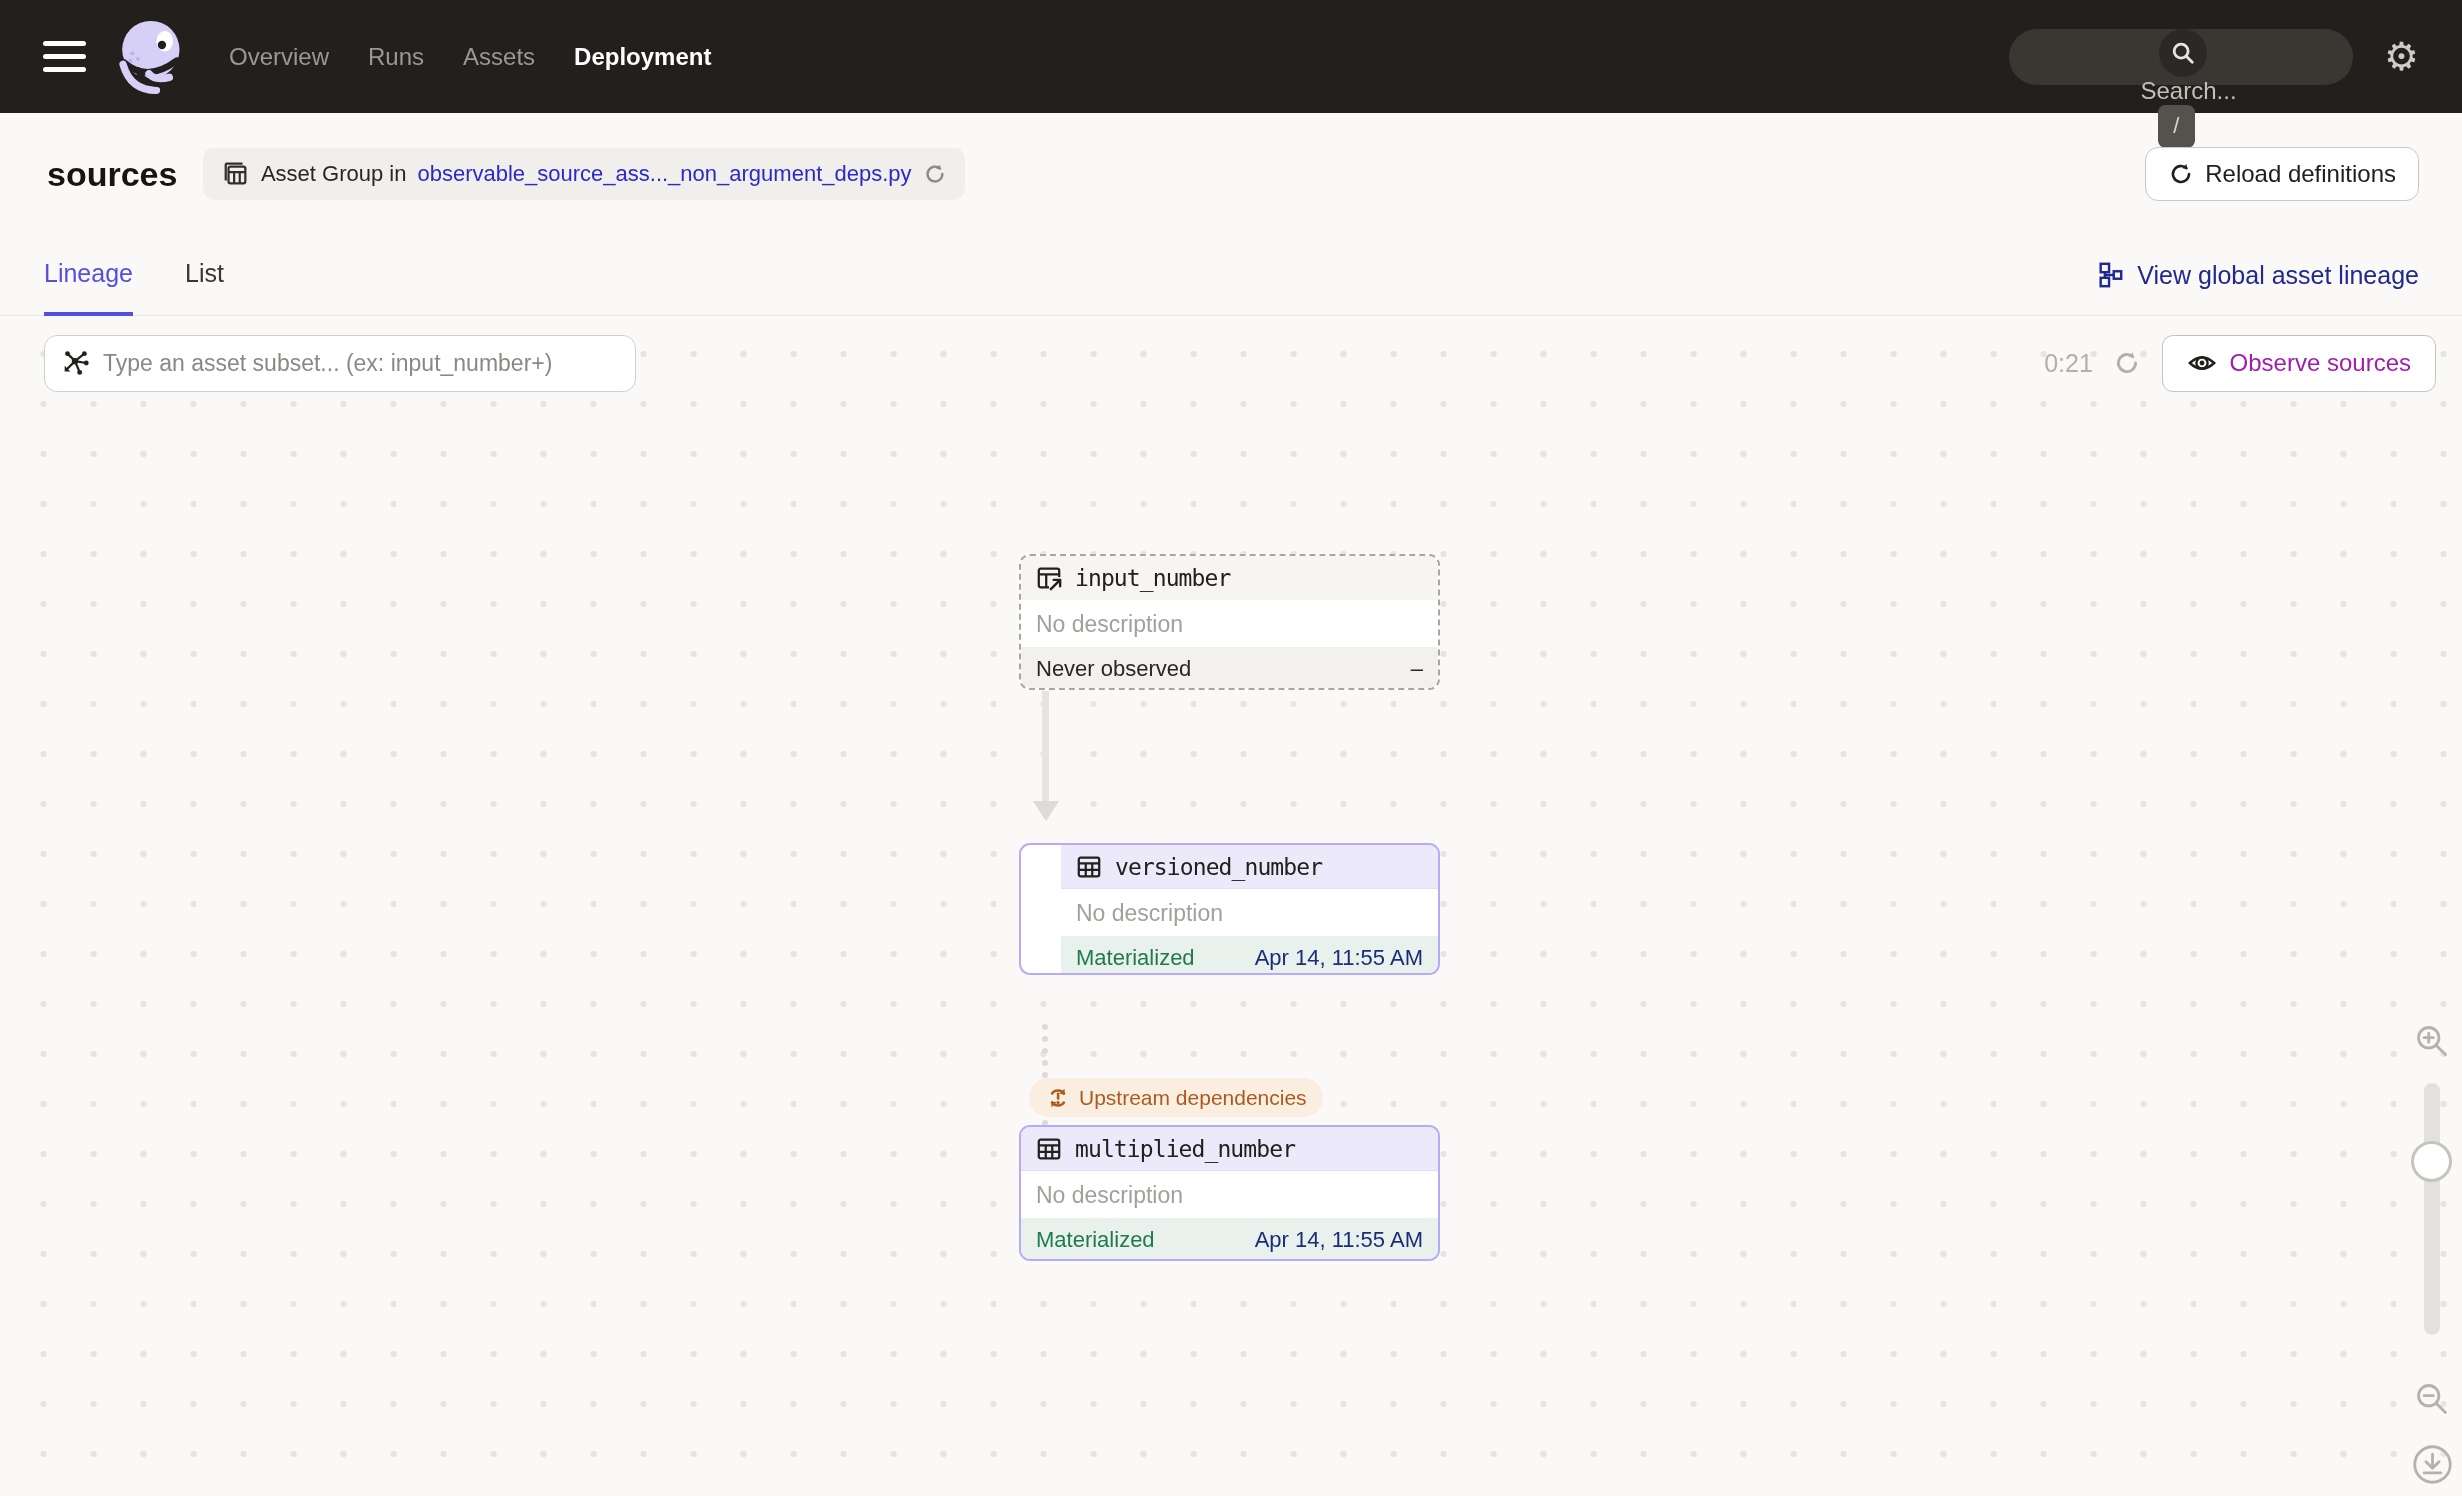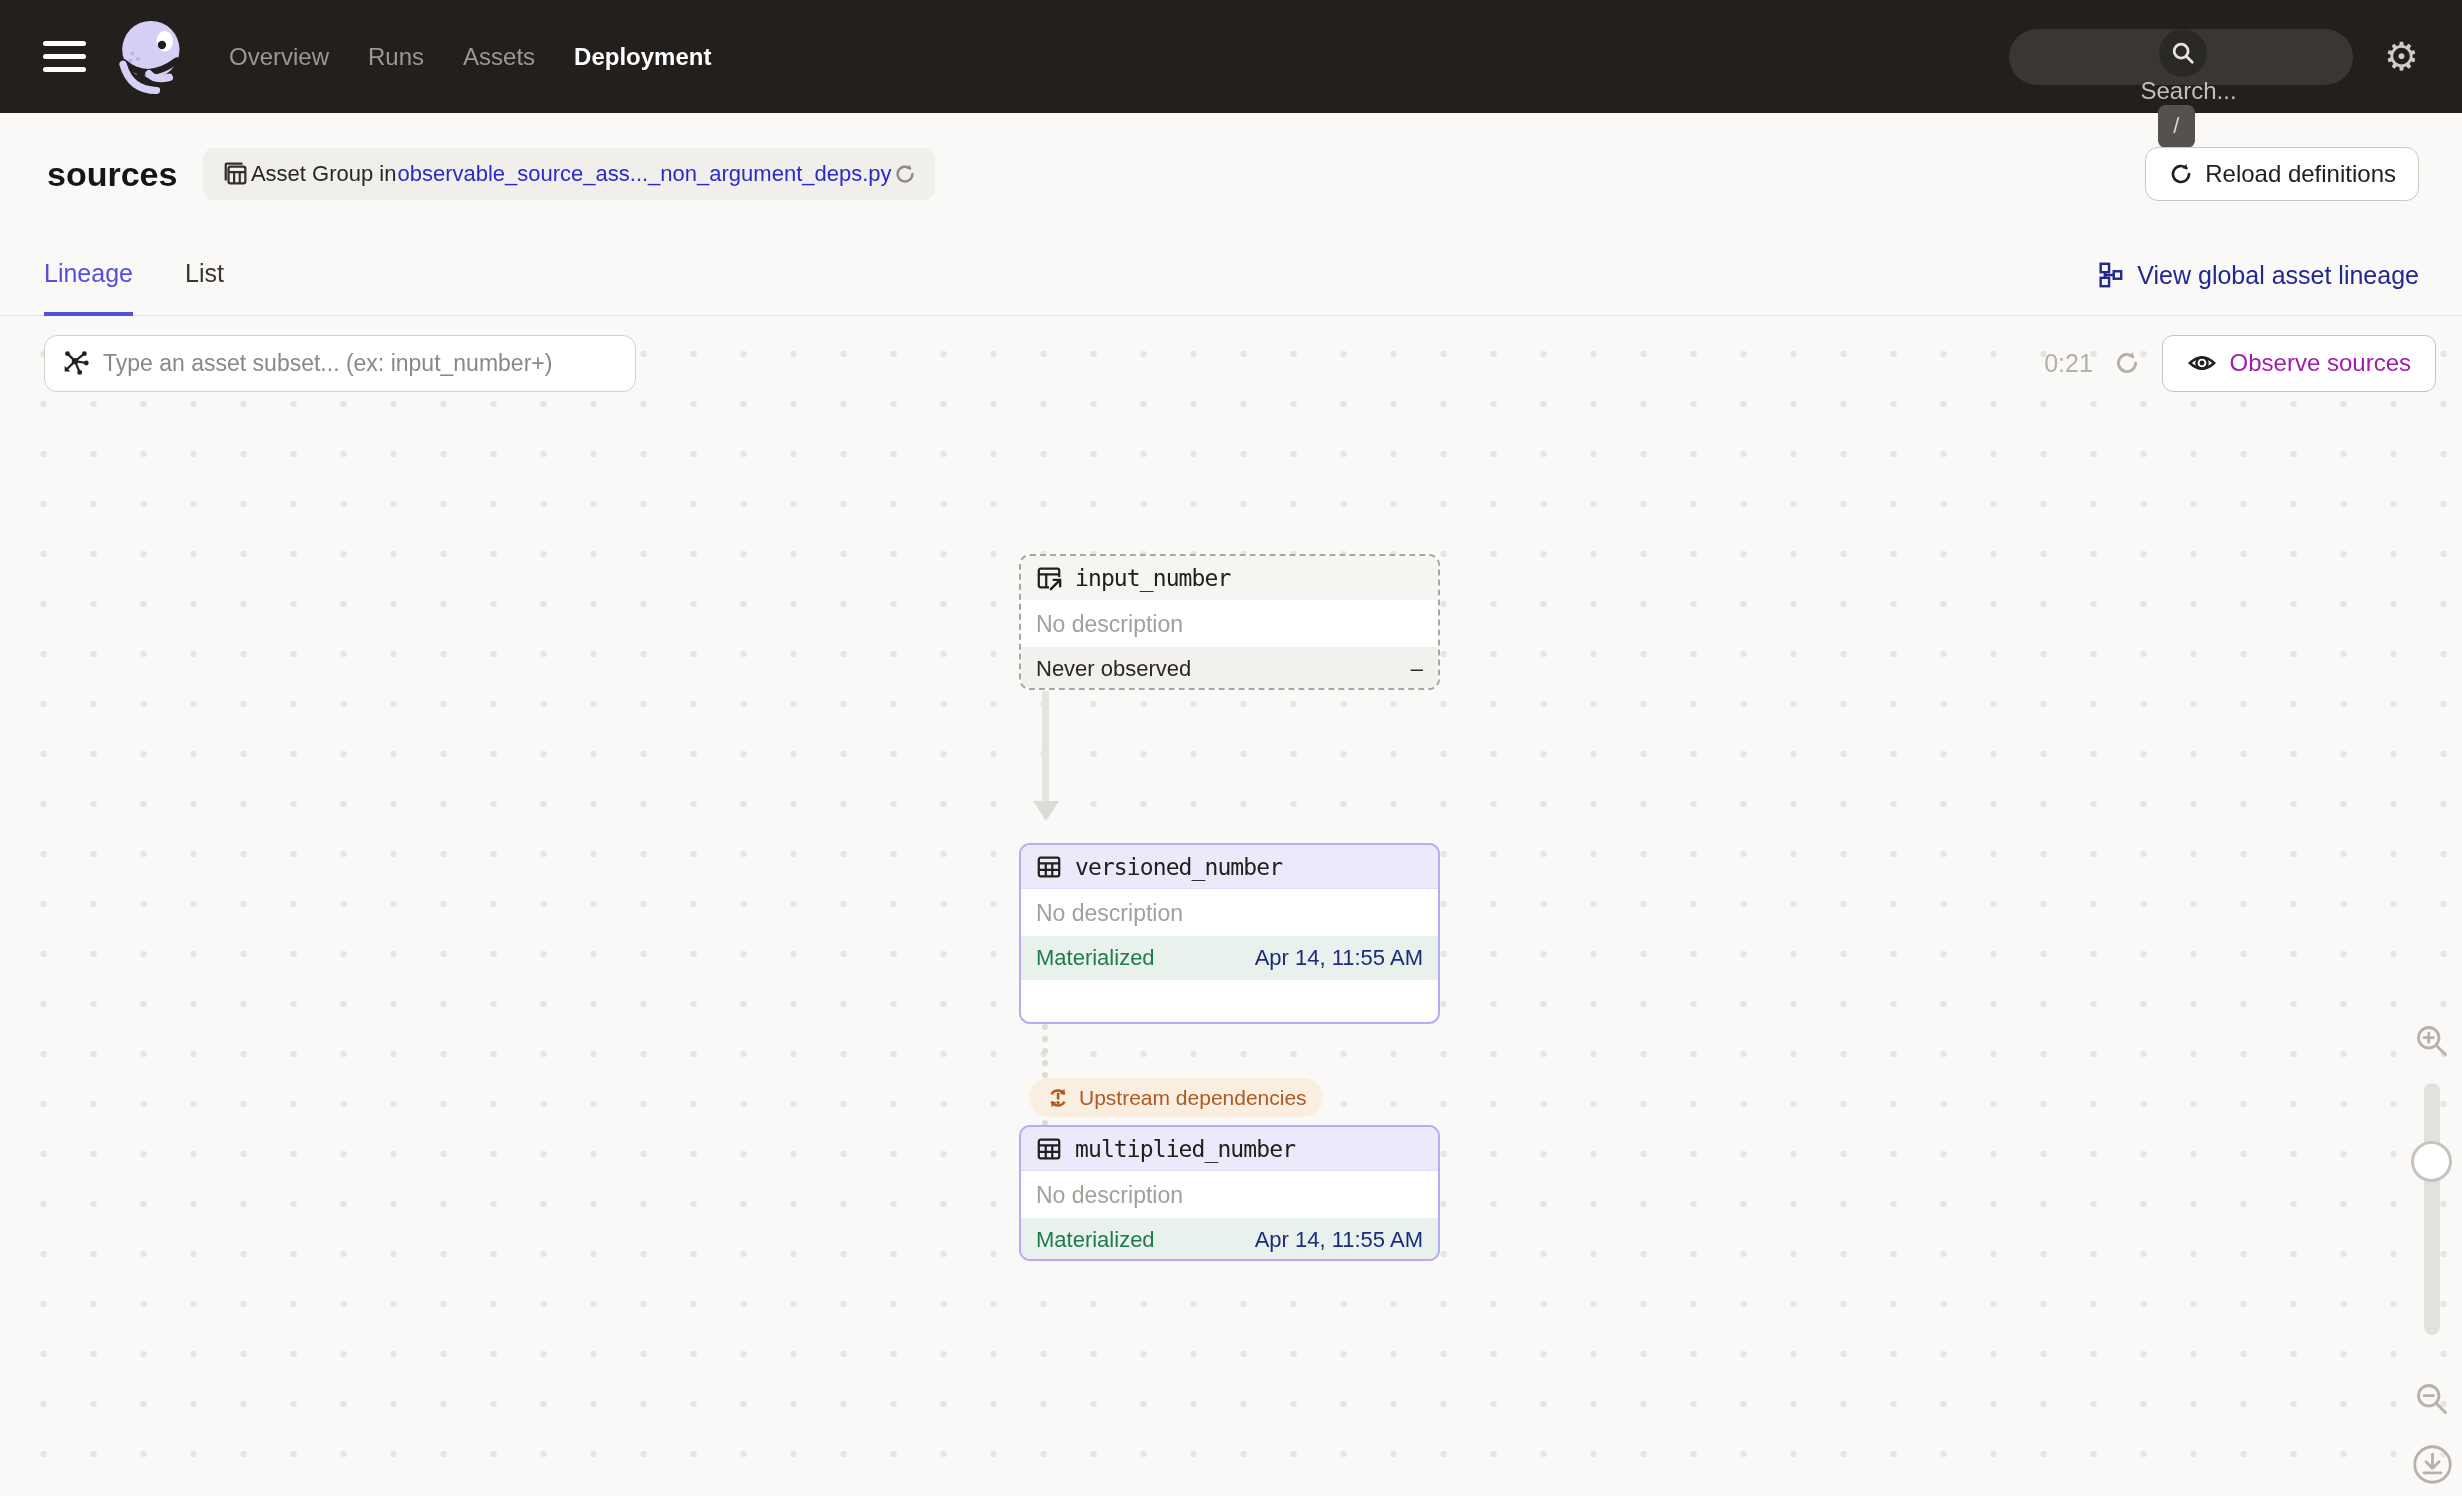--- a/index.html
+++ b/index.html
@@ -40,21 +40,21 @@
   }
   .gear { font-size: 39px; color: #CFCCC8; line-height: 1; cursor: pointer; }
 
   
   .page-header {
     height: 122px; display: flex; align-items: center; padding: 0 43px 0 47px; flex: none;
   }
   .page-title { font-size: 34px; font-weight: bold; color: #161513; }
   .group-pill {
     margin-left: 26px; height: 52px; border-radius: 11px; background: #F0EFEC;
-    display: flex; align-items: center; gap: 1px; padding: 0 18.5px;
+    display: flex; align-items: center; gap: 11px; padding: 0 18.5px;
   }
   .group-pill .label { font-size: 22px; color: #2A2723; }
   .group-pill .link { font-size: 22px; color: #2B2AC9; cursor: pointer; }
   .group-pill .refresh { color: #8E8B86; }
   .reload-btn {
     margin-left: auto; height: 54px; border-radius: 13px; border: 1.9px solid #CBC8C4;
     background: #FFFFFF; display: flex; align-items: center; gap: 11px; padding: 0 22px;
     font-size: 24px; color: #22201D; cursor: pointer;
   }
 
@@ -311,21 +311,21 @@
         </svg>
         <span>input_number</span>
       </div>
       <div class="node-desc">No description</div>
       <div class="node-footer">
         <span class="st-label">Never observed</span>
         <span class="st-value">–</span>
       </div>
     </div>
 
-    <div class="node asset" style="left:1019px; top:527px; height:181px;">
+    <div class="node asset" style="left:1019px; top:527px; height:132px;padding-left:40px;">
       <div class="node-header">
         <svg width="26" height="26" viewBox="0 0 28 28" class="iconsvg">
           <rect x="3" y="4" width="22" height="20" rx="2" fill="none" stroke="#22201D" stroke-width="2.4"></rect>
           <line x1="3" y1="10" x2="25" y2="10" stroke="#22201D" stroke-width="2.4"></line>
           <line x1="3" y1="17" x2="25" y2="17" stroke="#22201D" stroke-width="2.4"></line>
           <line x1="10.5" y1="10" x2="10.5" y2="24" stroke="#22201D" stroke-width="2.4"></line>
           <line x1="17.5" y1="10" x2="17.5" y2="24" stroke="#22201D" stroke-width="2.4"></line>
         </svg>
         <span>versioned_number</span>
       </div>

